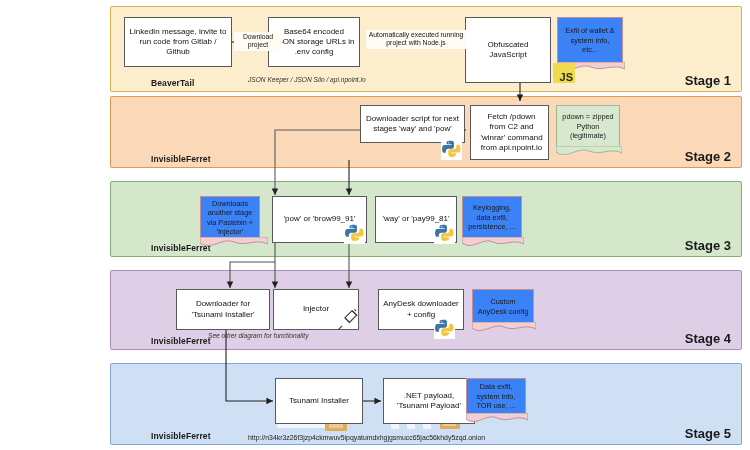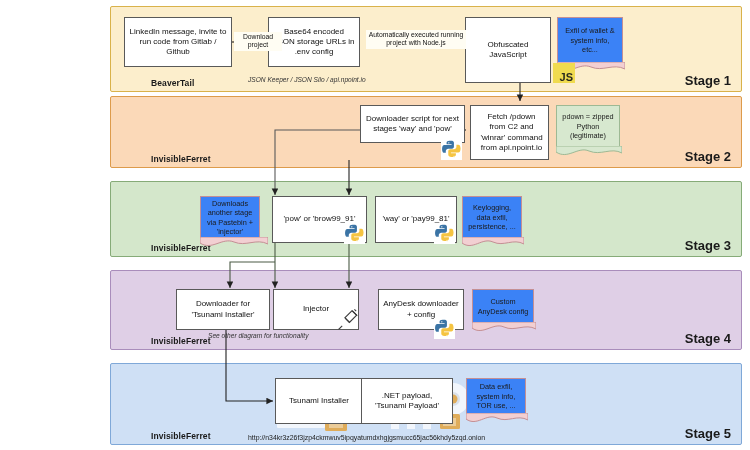--- a/index.html
+++ b/index.html
@@ -225,21 +225,21 @@
   </div>
 
   <div class="note-italic" style="left:208px;top:332px;">
     <span>See other diagram for functionality</span>
   </div>
 
   <div class="node" style="left:275px;top:378px;width:88px;height:46px;">
     <span>Tsunami Installer</span>
   </div>
 
-  <div class="node" style="left:361px;top:378px;width:92px;height:46px;">
+  <div class="node" style="left:383px;top:378px;width:92px;height:46px;">
     <span>.NET payload, 'Tsunami Payload'</span>
   </div>
 
   <div class="callout" style="left:466px;top:378px;width:60px;height:36px;text-align:center;">
     <span>Data exfil, system info, TOR use, ...</span>
     <svg class="wave" viewBox="0 0 62 11" preserveAspectRatio="none">
       <path d="M0,0 L0,6 C11,14 20,0 31,5 C42,10 51,1 62,7 L62,0 Z" fill="#f2cfd2" stroke="#c48f94" stroke-width="1"></path>
     </svg>
   </div>
 

